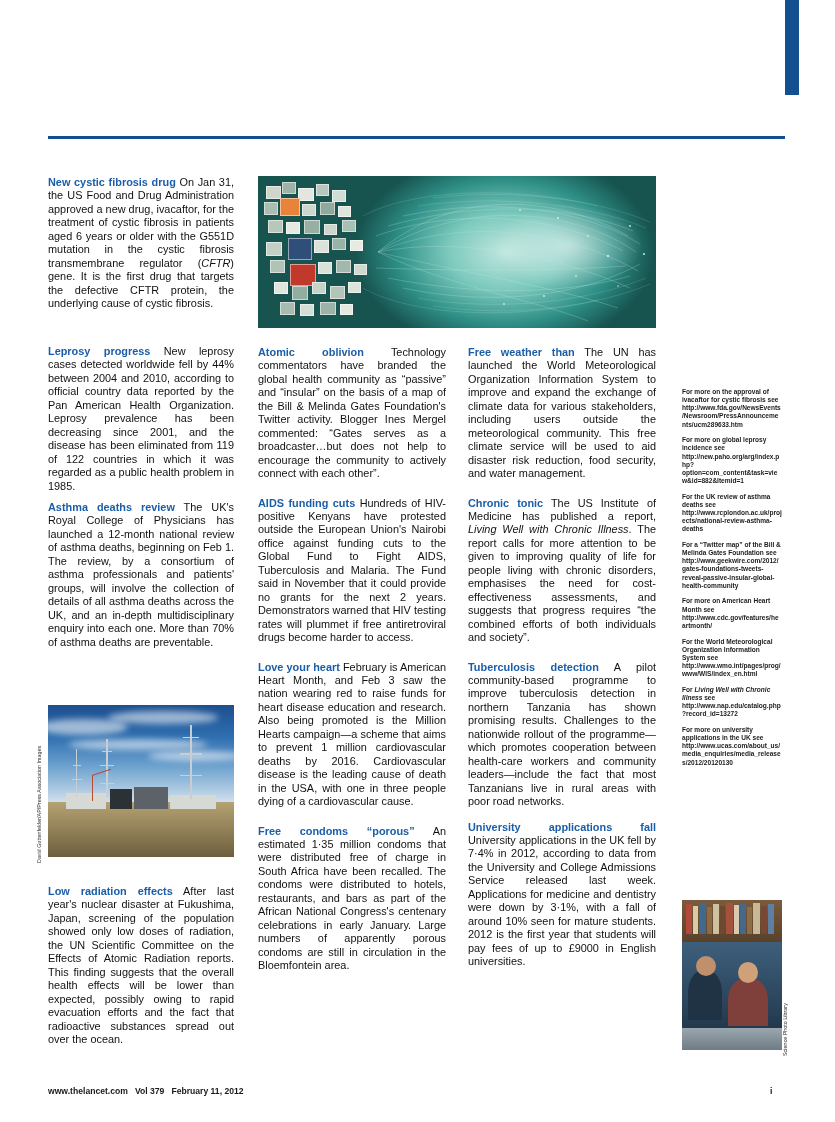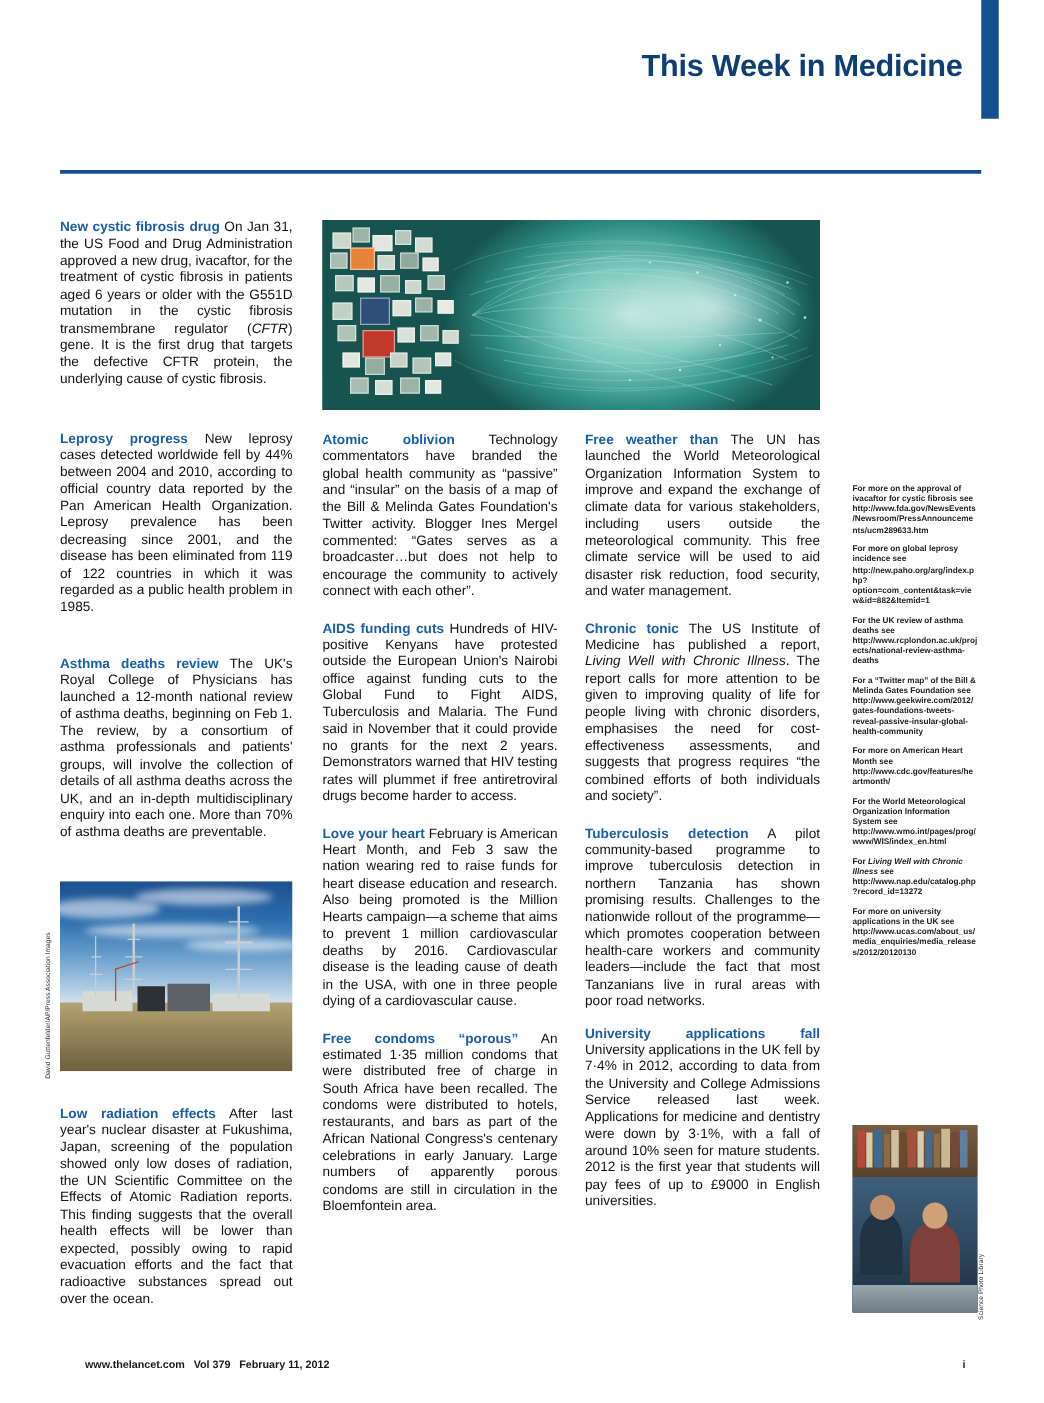--- a/index.html
+++ b/index.html
@@ -115,35 +115,34 @@
     font-weight:bold;
     color:#1c1c1c;
     margin:0 0 7.5px 0;
     word-break:break-word;
   }
   #refs .ref .it{font-style:italic;}
 
   
   .footer-left{
     position:absolute;left:48px;top:1086px;
-    font-size:8.6px;font-weight:bold;color:#1a1a1a;margin-left:20px;
+    font-size:8.6px;font-weight:bold;color:#1a1a1a;
   }
   .footer-left .vol{margin-left:7px;}
   .footer-right{
     position:absolute;left:770px;top:1086px;
     font-size:8.6px;font-weight:bold;color:#1a1a1a;
   }
 </style>
 </head>
 <body>
 
 <div class="page">
 
   <div class="blue-tab"></div>
-  <div class="masthead">This Week in Medicine</div>
   <div class="rule-top"></div>
 
   <div class="figure" id="fig-network">
     <svg class="net-svg" viewBox="0 0 398 152" preserveAspectRatio="none">
       <g stroke="#bfe9df" stroke-width="0.35" fill="none" opacity="0.75">
         <path d="M120 76 C 200 10, 300 20, 370 60"></path>
         <path d="M120 76 C 210 20, 320 35, 378 76"></path>
         <path d="M120 76 C 205 40, 310 55, 380 95"></path>
         <path d="M120 76 C 200 60, 300 80, 372 112"></path>
         <path d="M120 76 C 195 95, 295 110, 360 132"></path>
@@ -216,21 +215,21 @@
 
   </div>
 
   <div class="col" id="col1">
     <div class="story">
       <p><span class="hd">New cystic fibrosis drug</span><span> On Jan 31, the US Food and Drug Administration approved a new drug, ivacaftor, for the treatment of cystic fibrosis in patients aged 6 years or older with the G551D mutation in the cystic fibrosis transmembrane regulator (</span><span class="ital">CFTR</span><span>) gene. It is the first drug that targets the defective CFTR protein, the underlying cause of cystic fibrosis.</span></p>
     </div>
   </div>
 
   <div class="col" id="col1-lower">
-    <div class="story" style="margin-bottom:32px;">
+    <div class="story" style="margin-bottom:8px;">
       <p><span class="hd">Leprosy progress</span><span> New leprosy cases detected worldwide fell by 44% between 2004 and 2010, according to official country data reported by the Pan American Health Organization. Leprosy prevalence has been decreasing since 2001, and the disease has been eliminated from 119 of 122 countries in which it was regarded as a public health problem in 1985.</span></p>
     </div>
     <div class="story">
       <p><span class="hd">Asthma deaths review</span><span> The UK's Royal College of Physicians has launched a 12-month national review of asthma deaths, beginning on Feb 1. The review, by a consortium of asthma professionals and patients' groups, will involve the collection of details of all asthma deaths across the UK, and an in-depth multidisciplinary enquiry into each one. More than 70% of asthma deaths are preventable.</span></p>
     </div>
   </div>
 
   <div class="figure" id="fig-fukushima">
     <div class="sky"></div>
     <div class="cloud" style="left:-10px;top:14px;width:90px;height:16px;"></div>

